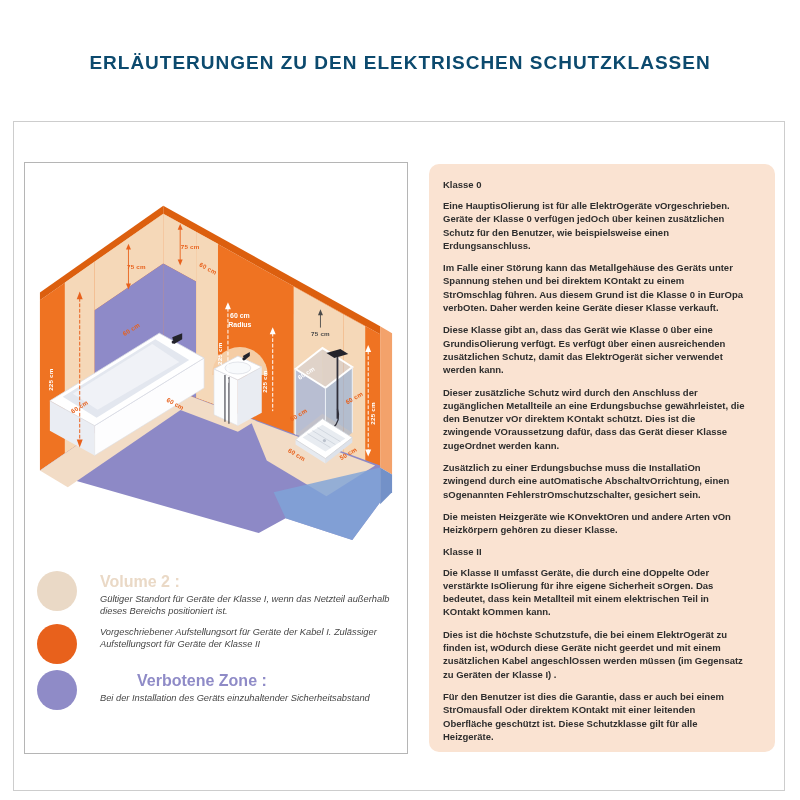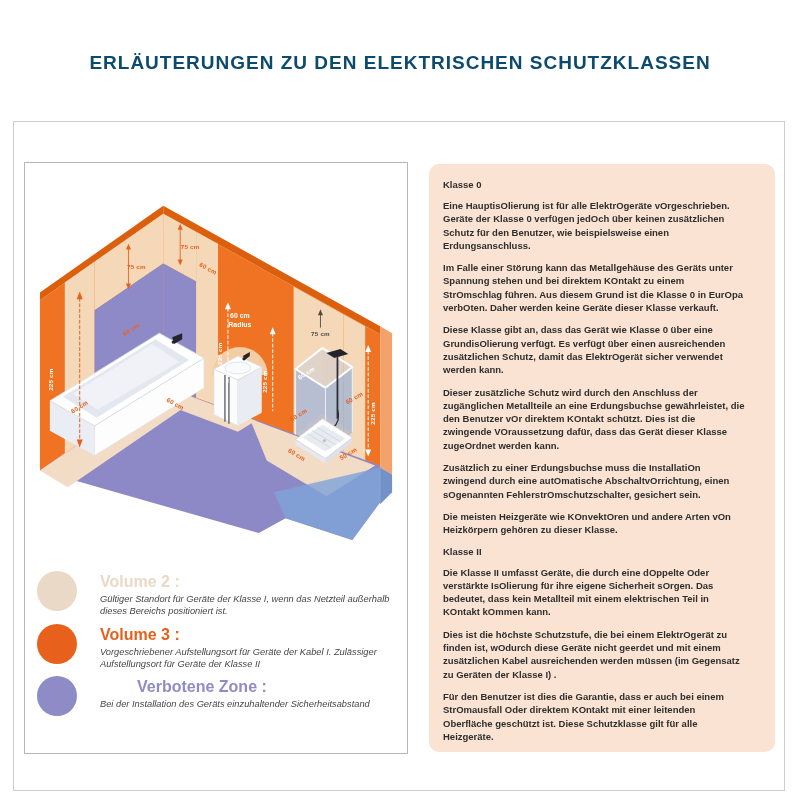--- a/index.html
+++ b/index.html
@@ -155,21 +155,20 @@
           <div class="legend-item">
             <span class="legend-dot" style="background: rgb(234, 217, 198);"></span>
             <div class="legend-text">
               <div class="legend-label" style="color: rgb(234, 217, 198);">Volume 2 :</div>
               <div class="legend-desc">Gültiger Standort für Geräte der Klasse I, wenn das Netzteil außerhalb dieses Bereichs positioniert ist.</div>
             </div>
           </div>
           <div class="legend-item">
             <span class="legend-dot" style="background: rgb(232, 97, 28);"></span>
             <div class="legend-text">
-              <div class="legend-label" style="color: rgb(232, 97, 28);">Volume 3 :</div>
               <div class="legend-desc">Vorgeschriebener Aufstellungsort für Geräte der Kabel I. Zulässiger Aufstellungsort für Geräte der Klasse II</div>
             </div>
           </div>
           <div class="legend-item">
             <span class="legend-dot" style="background: rgb(143, 139, 199);"></span>
             <div class="legend-text">
               <div class="legend-label" style="color: rgb(143, 139, 199); margin-left: 37px;">Verbotene Zone :</div>
               <div class="legend-desc">Bei der Installation des Geräts einzuhaltender Sicherheitsabstand</div>
             </div>
           </div>
@@ -179,18 +178,18 @@
     <div class="info-panel">
         <p class="info-heading">Klasse 0</p>
         <p class="info-para">Eine HauptisOlierung ist für alle ElektrOgeräte vOrgeschrieben. Geräte der Klasse 0 verfügen jedOch über keinen zusätzlichen Schutz für den Benutzer, wie beispielsweise einen Erdungsanschluss.</p>
         <p class="info-para">Im Falle einer Störung kann das Metallgehäuse des Geräts unter Spannung stehen und bei direktem KOntakt zu einem StrOmschlag führen. Aus diesem Grund ist die Klasse 0 in EurOpa verbOten. Daher werden keine Geräte dieser Klasse verkauft.</p>
         <p class="info-para">Diese Klasse gibt an, dass das Gerät wie Klasse 0 über eine GrundisOlierung verfügt. Es verfügt über einen ausreichenden zusätzlichen Schutz, damit das ElektrOgerät sicher verwendet werden kann.</p>
         <p class="info-para">Dieser zusätzliche Schutz wird durch den Anschluss der zugänglichen Metallteile an eine Erdungsbuchse gewährleistet, die den Benutzer vOr direktem KOntakt schützt. Dies ist die zwingende VOraussetzung dafür, dass das Gerät dieser Klasse zugeOrdnet werden kann.</p>
         <p class="info-para">Zusätzlich zu einer Erdungsbuchse muss die InstallatiOn zwingend durch eine autOmatische AbschaltvOrrichtung, einen sOgenannten FehlerstrOmschutzschalter, gesichert sein.</p>
         <p class="info-para">Die meisten Heizgeräte wie KOnvektOren und andere Arten vOn Heizkörpern gehören zu dieser Klasse.</p>
         <p class="info-heading">Klasse II</p>
         <p class="info-para">Die Klasse II umfasst Geräte, die durch eine dOppelte Oder verstärkte IsOlierung für ihre eigene Sicherheit sOrgen. Das bedeutet, dass kein Metallteil mit einem elektrischen Teil in KOntakt kOmmen kann.</p>
-        <p class="info-para">Dies ist die höchste Schutzstufe, die bei einem ElektrOgerät zu finden ist, wOdurch diese Geräte nicht geerdet und mit einem zusätzlichen Kabel ausreichenden werden müssen (im Gegensatz zu Geräten der Klasse I) .</p>
+        <p class="info-para">Dies ist die höchste Schutzstufe, die bei einem ElektrOgerät zu finden ist, wOdurch diese Geräte nicht geerdet und mit einem zusätzlichen Kabel angeschlOssen werden müssen (im Gegensatz zu Geräten der Klasse I) .</p>
         <p class="info-para">Für den Benutzer ist dies die Garantie, dass er auch bei einem StrOmausfall Oder direktem KOntakt mit einer leitenden Oberfläche geschützt ist. Diese Schutzklasse gilt für alle Heizgeräte.</p>
       </div>
 
   </div>
 </div>
 
 </body></html>

